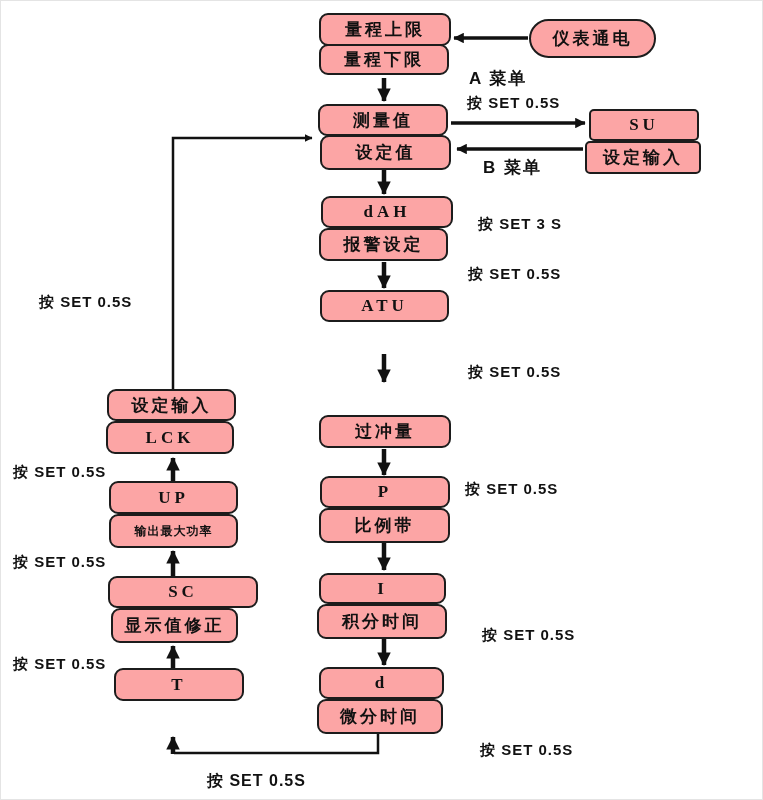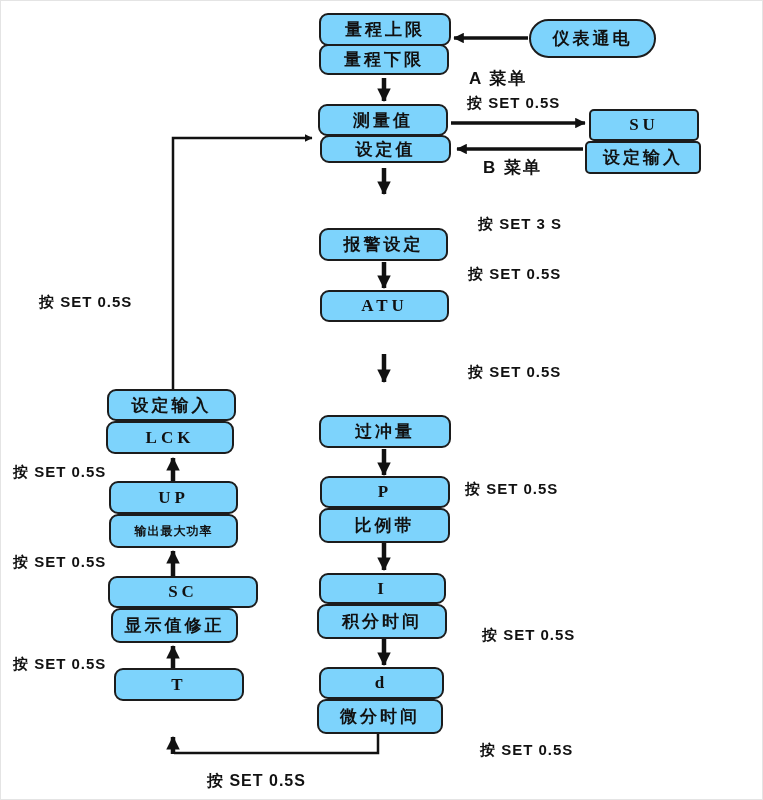--- a/index.html
+++ b/index.html
@@ -2,21 +2,21 @@
 <html><head>
 <meta charset="utf-8">
 <style>
   html,body{margin:0;padding:0;background:#fff;}
   .stage{
     position:relative;width:763px;height:800px;background:#fff;
     font-family:"Liberation Sans", sans-serif;color:#111;overflow:hidden;
     border:1px solid #e4e4e4;box-sizing:border-box;
   }
   .node{
-    position:absolute;box-sizing:border-box;background:#7dd3fc;
+    position:absolute;box-sizing:border-box;background:#fca5a5;
     border:2px solid #1c1c1c;border-radius:9px;
     display:flex;align-items:center;justify-content:center;
     font-weight:bold;font-size:17px;letter-spacing:3px;
     white-space:nowrap;z-index:2;
   }
   .latin{font-family:"Liberation Serif", serif;letter-spacing:4px;font-size:17px;}
   .small-text{font-size:12px;letter-spacing:1px;}
   .stadium{border-radius:20px;}
   .sq{border-radius:5px;}
   .lbl{
@@ -58,22 +58,23 @@
     <path d="M172,388 V137 H311" stroke="#111" stroke-width="2.5" fill="none" marker-end="url(#ah)"></path>
     <path d="M377,733 V752 H173" stroke="#111" stroke-width="2.5" fill="none"></path>
   </svg>
 
   <div class="node stadium" style="left:528px;top:18px;width:127px;height:39px">仪表通电</div>
 
   <div class="node" style="left:318px;top:12px;width:132px;height:33px">量程上限</div>
   <div class="node" style="left:318px;top:43px;width:130px;height:31px">量程下限</div>
 
   <div class="node" style="left:317px;top:103px;width:130px;height:32px">测量值</div>
-  <div class="node" style="left:319px;top:134px;width:131px;height:28px">设定值</div>
+  <div class="node" style="left:319px;top:134px;width:131px;height:35px">设定值</div>
 
+  <div class="node latin" style="left:320px;top:195px;width:132px;height:32px">dAH</div>
   <div class="node" style="left:318px;top:227px;width:129px;height:33px">报警设定</div>
 
   <div class="node latin" style="left:319px;top:289px;width:129px;height:32px">ATU</div>
 
   <div class="node" style="left:318px;top:414px;width:132px;height:33px">过冲量</div>
 
   <div class="node latin" style="left:319px;top:475px;width:130px;height:32px">P</div>
   <div class="node" style="left:318px;top:507px;width:131px;height:35px">比例带</div>
 
   <div class="node latin" style="left:318px;top:572px;width:127px;height:31px">I</div>

